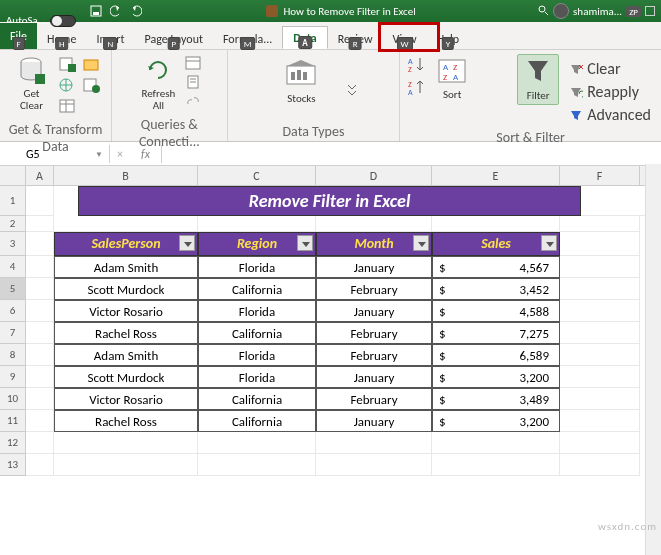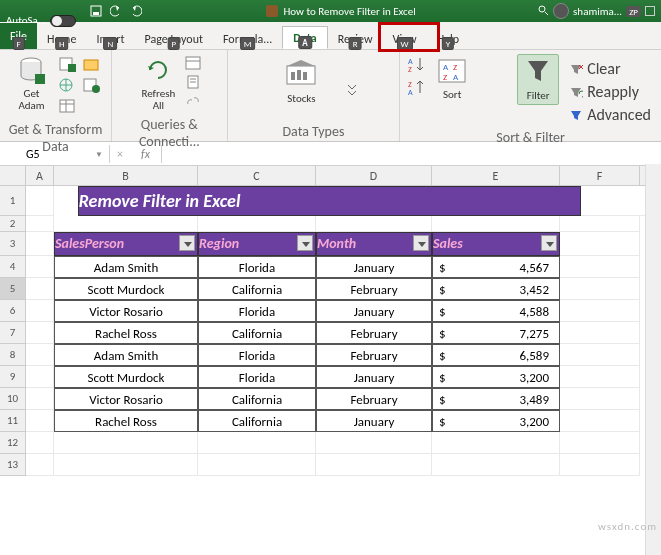--- a/index.html
+++ b/index.html
@@ -50,23 +50,23 @@
 .corner { width:26px; border-right:1px solid #ccc; background:#f0f0f0;}
 .colhdr { border-right:1px solid #ccc; text-align:center; font-size:12px; color:#555; line-height:20px;}
 .row { display:flex; height:22px;}
 .rowhdr { width:26px; background:#f0f0f0; border-right:1px solid #ccc; border-bottom:1px solid #ccc; text-align:center; font-size:11px; color:#555; line-height:22px;}
 .rowhdr.sel{background:#d4d4d4;}
 .cell { border-right:1px solid #e8e8e8; border-bottom:1px solid #e8e8e8; }
 
 .cA{width:28px;} .cB{width:144px;} .cC{width:118px;} .cD{width:116px;} .cE{width:128px;} .cF{width:80px;}
 
 
-.banner { background:#6b3fa0; color:#fff; font-weight:bold; font-style:italic; font-size:18px; text-align:left; line-height:28px; font-family:Calibri,sans-serif;margin-left:24px;}
+.banner { background:#6b3fa0; color:#fff; font-weight:bold; font-style:italic; font-size:18px; text-align:center; line-height:28px; font-family:Calibri,sans-serif;margin-left:24px;}
 .row1{height:30px;}
-.tblhdr { background:#6b3fa0; color:#f9a8d4; font-weight:bold; font-style:italic; font-size:14px; position:relative; line-height:22px; border:1px solid #333;}
+.tblhdr { background:#6b3fa0; color:#fde047; font-weight:bold; font-style:italic; text-align:center; font-size:14px; position:relative; line-height:22px; border:1px solid #333;}
 .filterbtn { position:absolute; right:2px; top:2px; width:16px; height:16px; background:#e8e8e8; border:1px solid #999; }
 .filterbtn::after{content:"";position:absolute;left:4px;top:6px;border-left:4px solid transparent;border-right:4px solid transparent;border-top:5px solid #555;}
 .tblcell { border:1px solid #555; text-align:center; font-size:13px; line-height:22px; font-family:Calibri,sans-serif;}
 .salecell { border:1px solid #555; font-size:13px; line-height:22px; font-family:Calibri,sans-serif; display:flex; justify-content:space-between; padding:0 10px 0 6px;}
 .row.data{height:22px;}
 .row.hrow{height:24px;}
 
 .watermark{position:absolute;right:4px;bottom:22px;font-size:11px;color:#bbb;letter-spacing:1px;}
 .scrollbarV{position:absolute;right:0;top:164px;bottom:0;width:16px;background:#f0f0f0;border-left:1px solid #ddd;}
 </style>
@@ -124,21 +124,21 @@
 <div class="ribbon">
   <div class="group" style="width:118px;">
     <div class="group-body">
       <div class="bigbtn">
         <svg width="28" height="30">
             <ellipse cx="14" cy="6" rx="10" ry="4" fill="#fff" stroke="#888"></ellipse>
             <path d="M4 6 v14 a10 4 0 0 0 20 0 V6" fill="#e8e8e8" stroke="#888"></path>
             <rect x="18" y="18" width="10" height="10" fill="#2a7a3a"></rect>
           </svg>
         <div style="white-space:pre-line;line-height:1.1;">Get
-Adam</div>
+Clear</div>
       </div>
       <div class="stackbtns">
         <span><svg width="18" height="16">
               <rect x="2" y="2" width="12" height="12" fill="#fff" stroke="#888"></rect>
               <rect x="10" y="8" width="8" height="8" fill="#2a7a3a"></rect>
             </svg></span>
         <span><svg width="18" height="16">
               <circle cx="8" cy="8" r="6" fill="none" stroke="#4a8"></circle>
               <path d="M2 8 h12 M8 2 v12" stroke="#4a8"></path>
             </svg></span>

